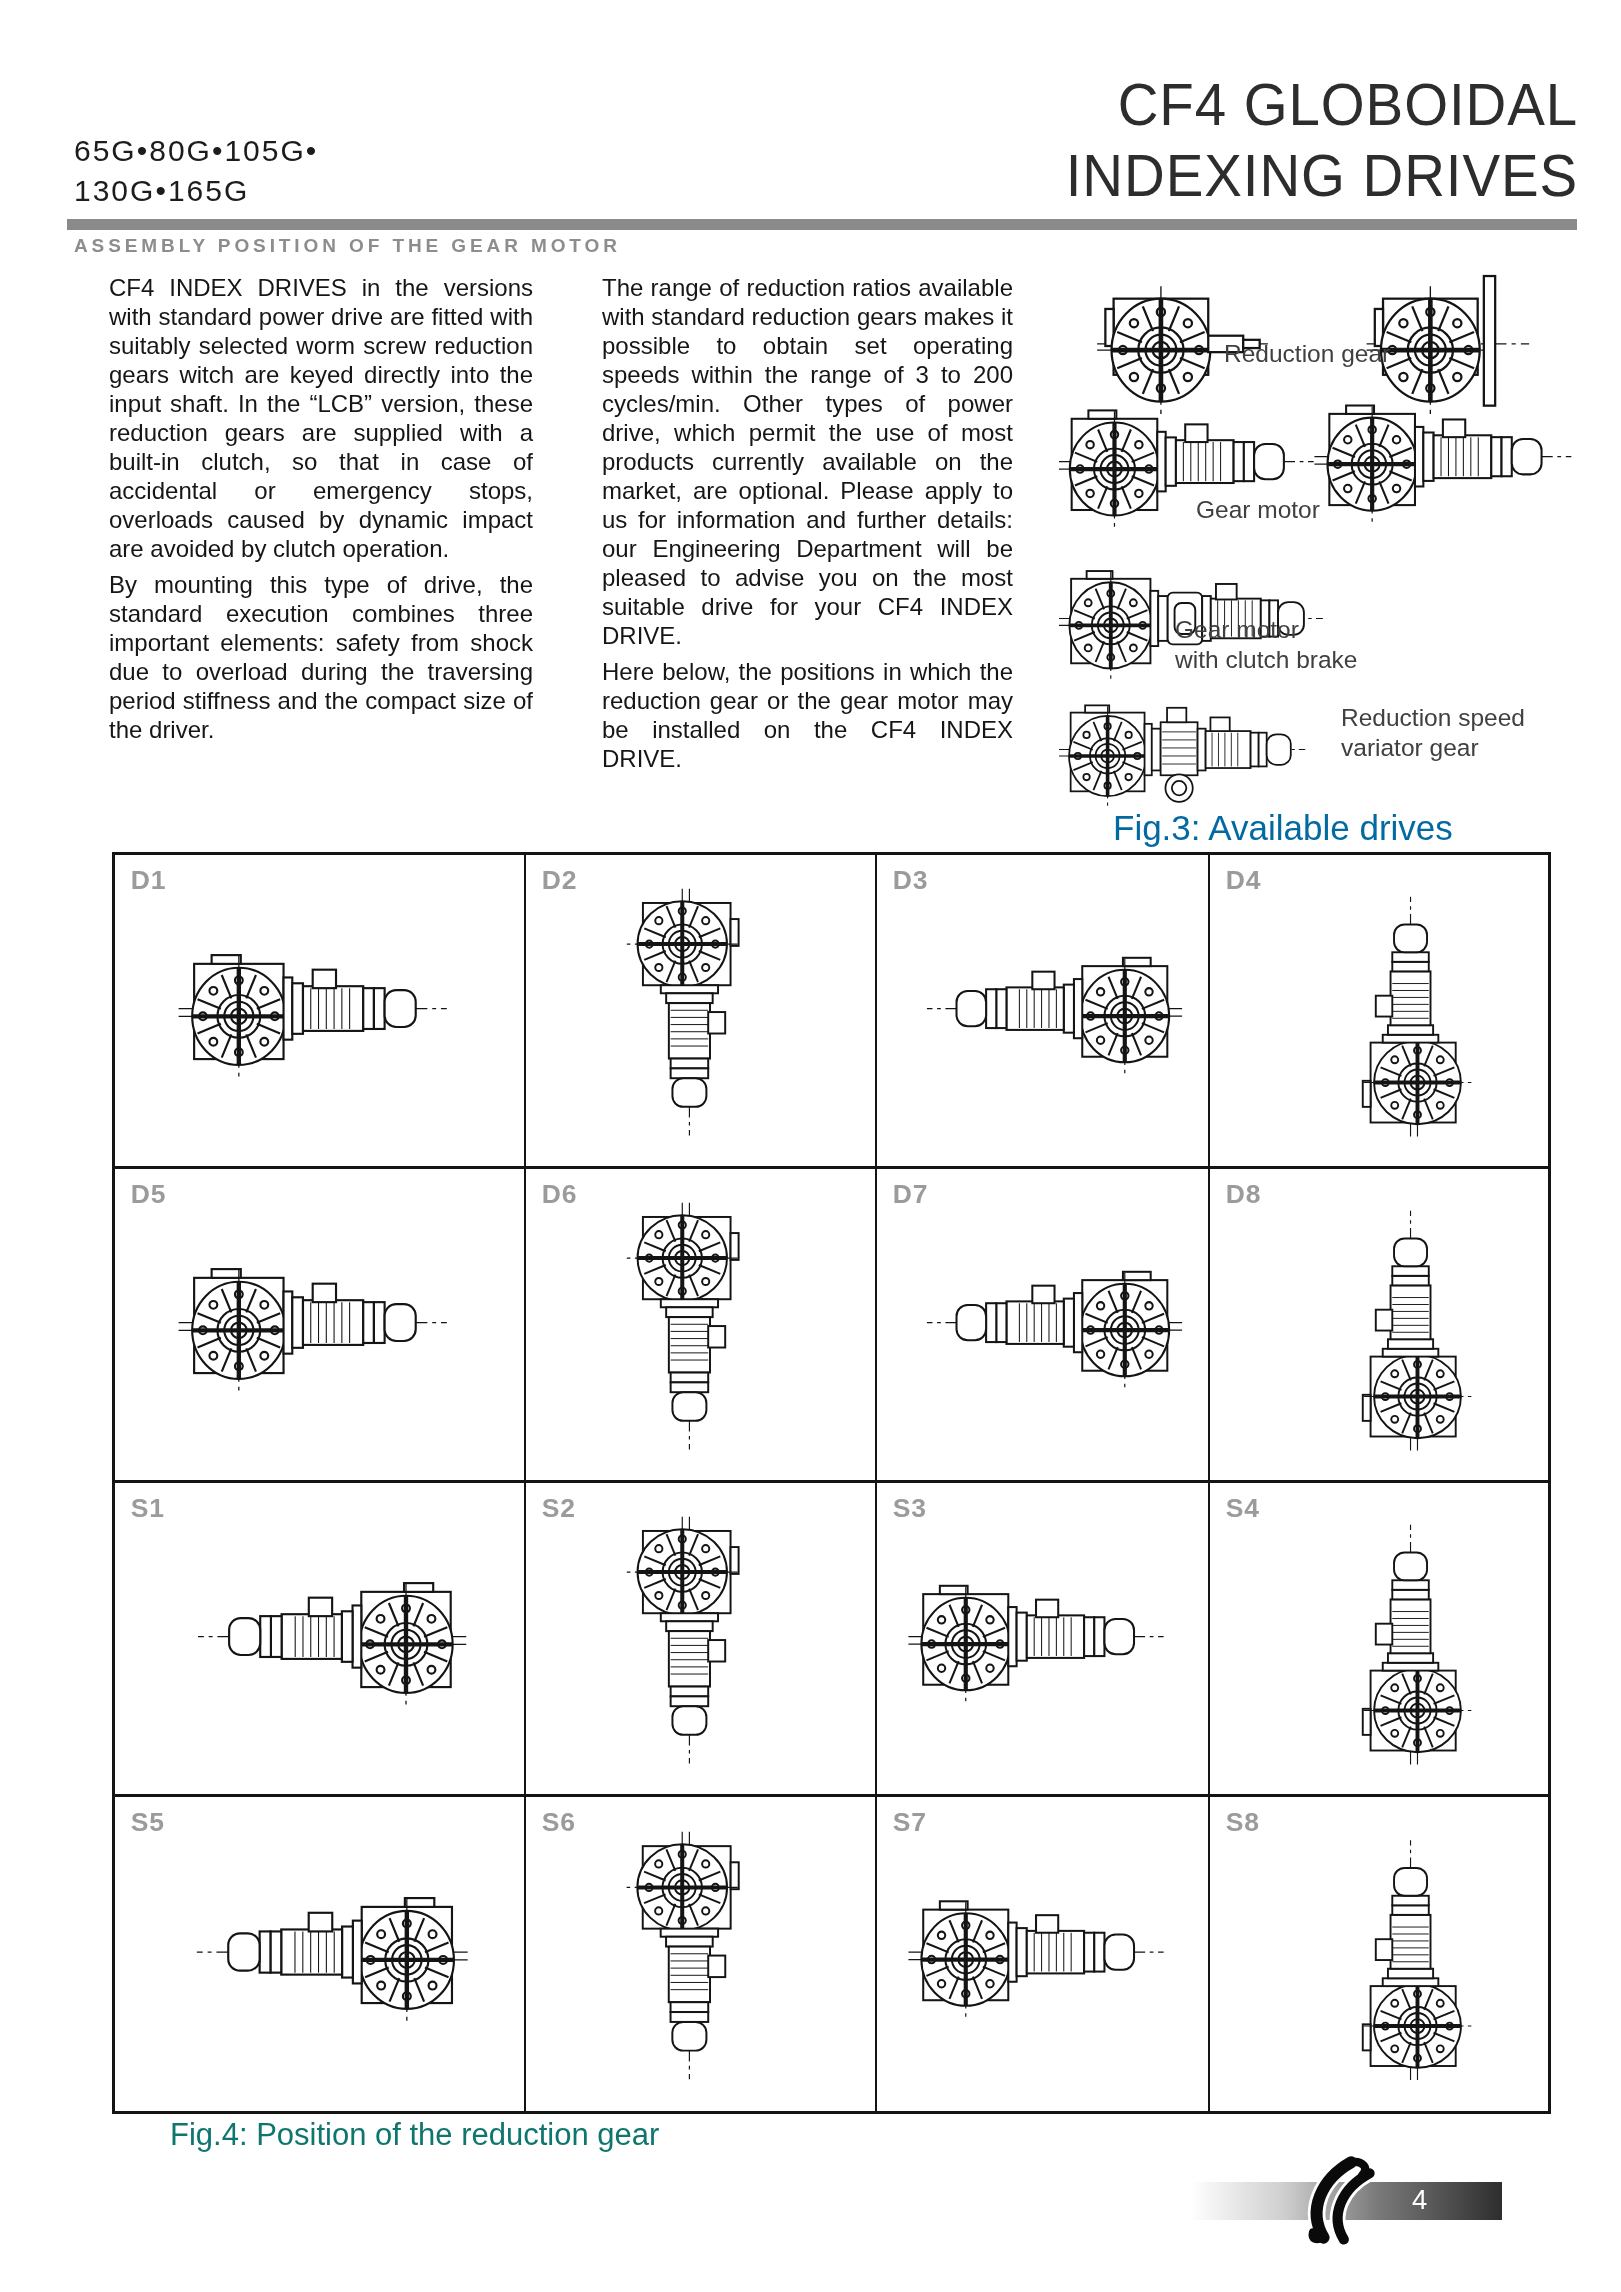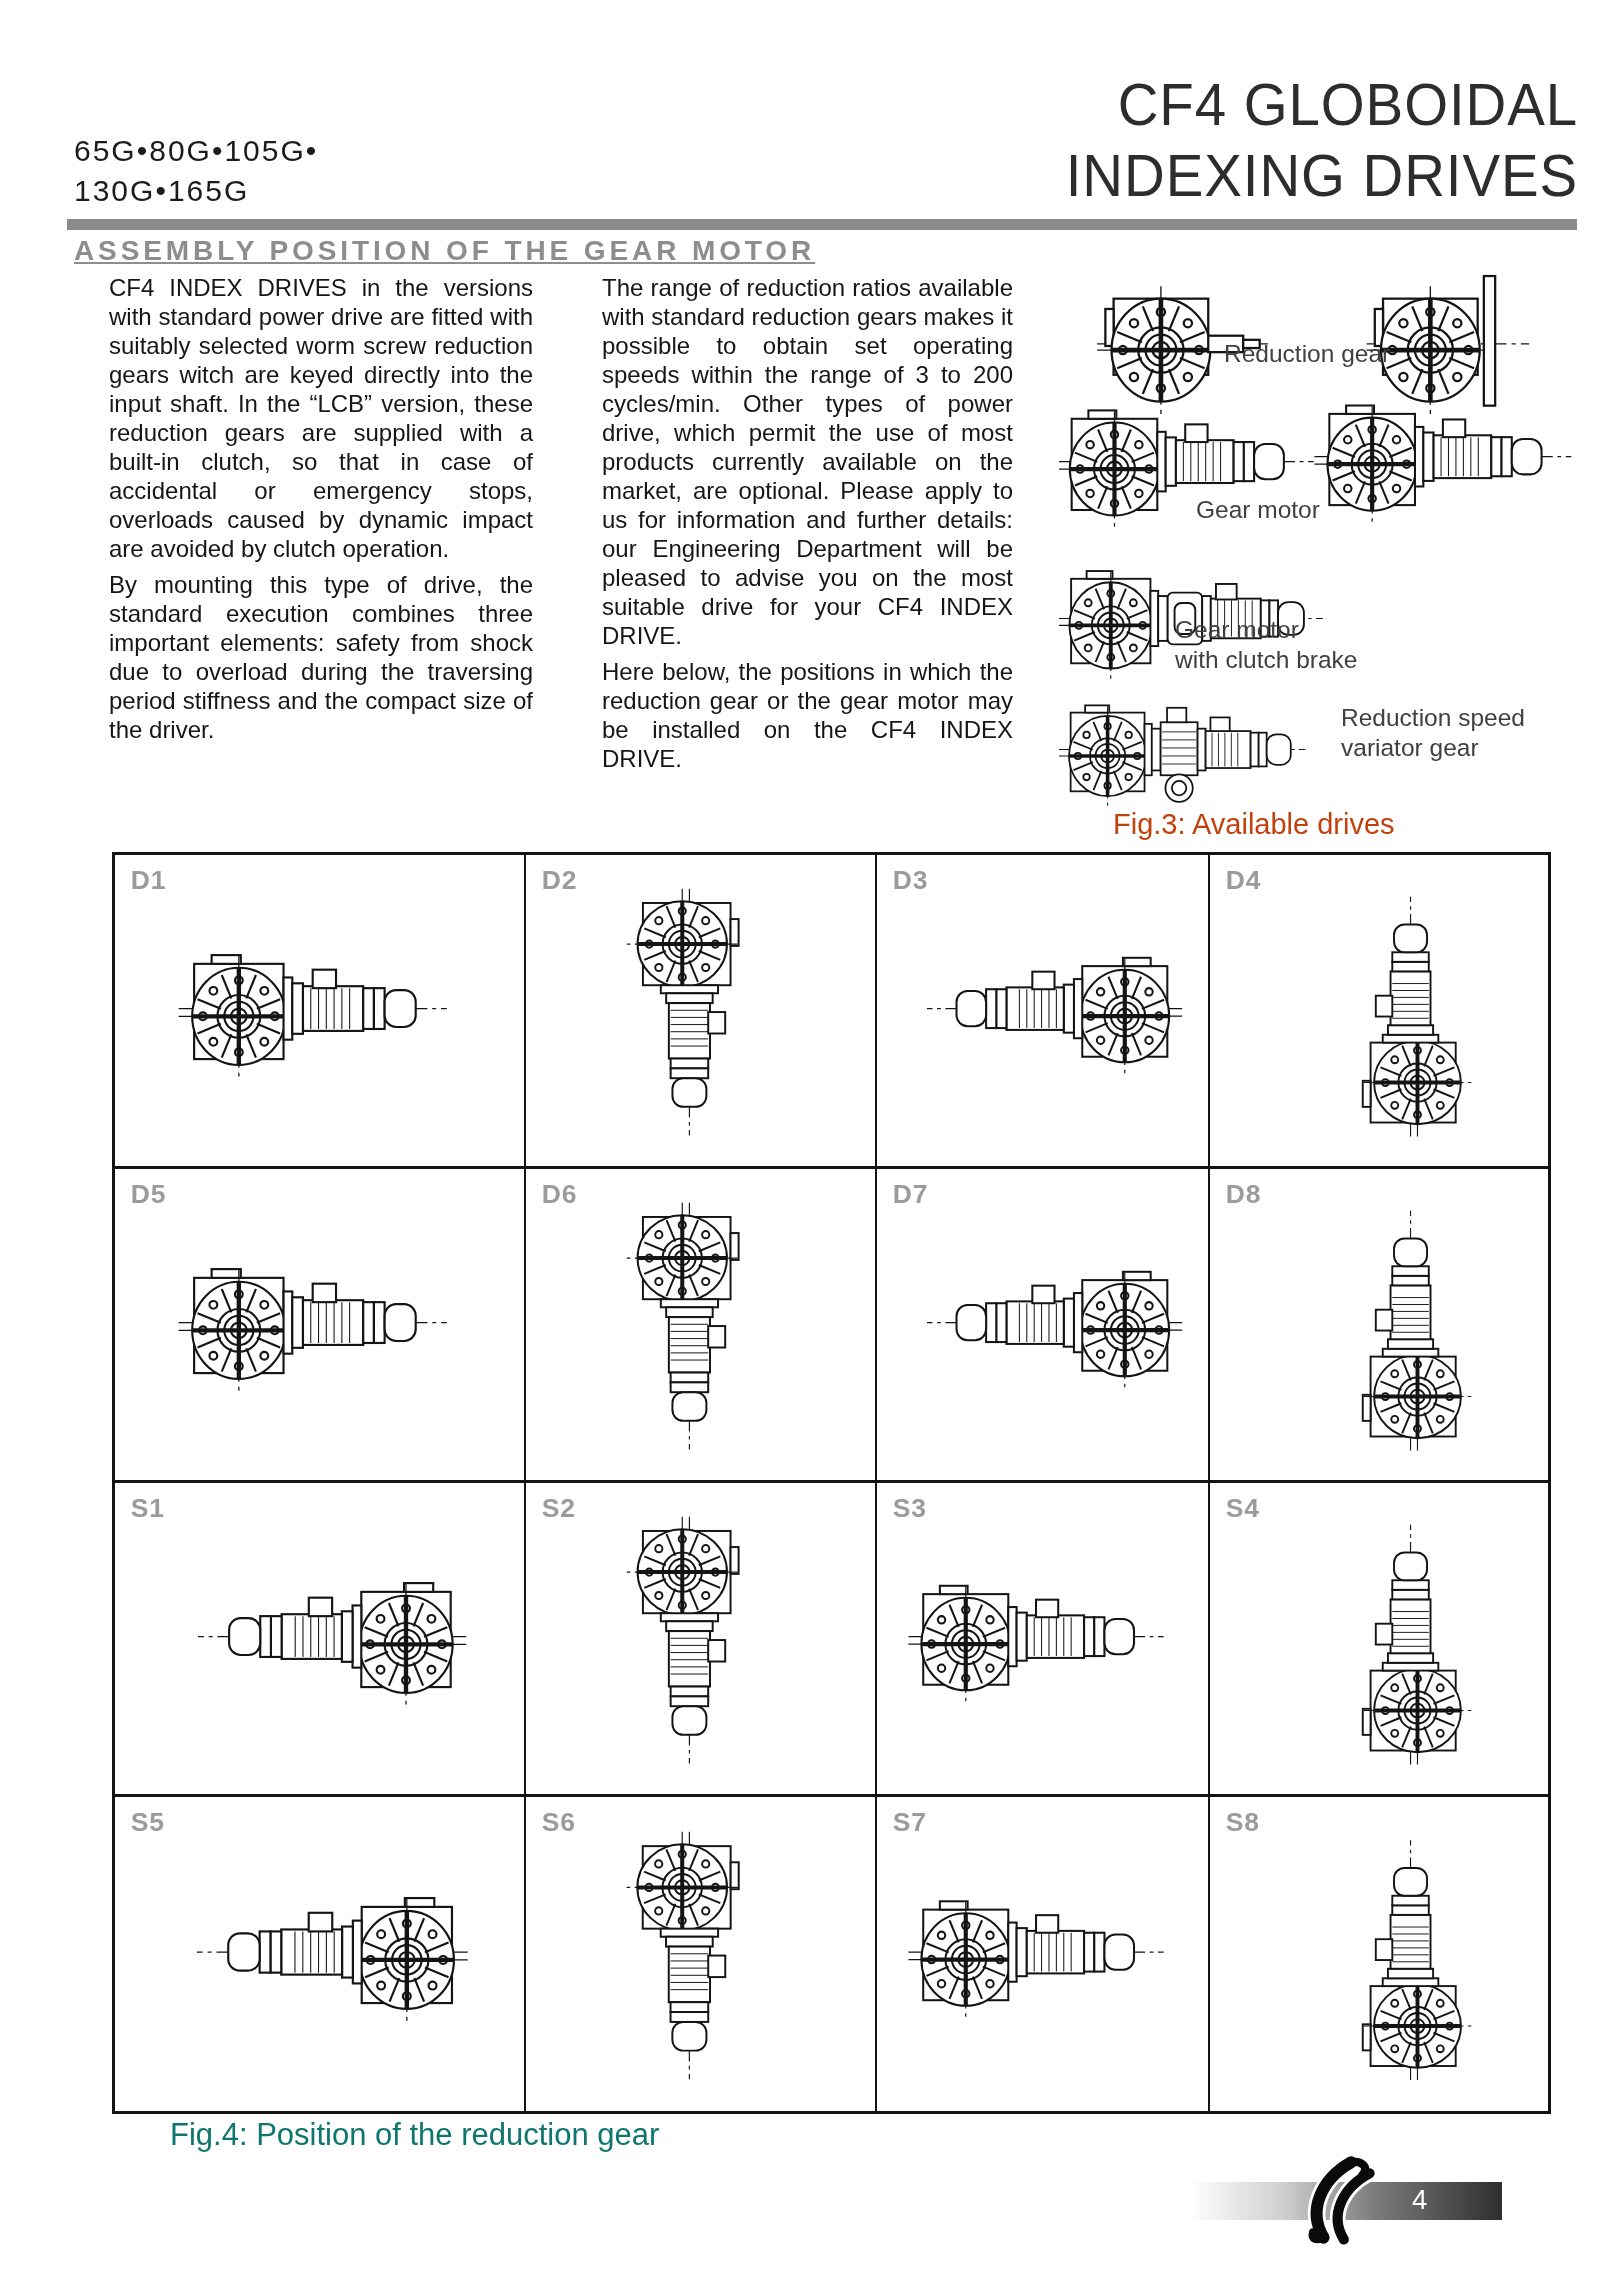--- a/index.html
+++ b/index.html
@@ -5,34 +5,34 @@
   html,body{margin:0;padding:0;background:#ffffff;}
   .page{position:relative;width:1621px;height:2293px;background:#fff;overflow:hidden;
         font-family:"Liberation Sans", sans-serif;color:#161616;border-radius:8px;}
 
   
   .models{position:absolute;left:74px;top:131px;font-size:30px;line-height:40px;
           letter-spacing:2px;color:#1c1c1c;font-weight:400;}
   .title{position:absolute;right:43px;top:69px;text-align:right;font-size:60px;line-height:71px;
          letter-spacing:1px;color:#2d2d2d;font-weight:400;transform:scaleX(.94);transform-origin:100% 0;}
   .rule{position:absolute;left:67px;top:219px;width:1510px;height:10.8px;background:#8a8a8a;}
-  .sec-head{position:absolute;left:74px;top:235px;font-size:28px;font-weight:bold;
-            letter-spacing:3.9px;color:#8d8d8d;white-space:nowrap;text-decoration:underline;}
+  .sec-head{position:absolute;left:74px;top:235px;font-size:19px;font-weight:bold;
+            letter-spacing:3.9px;color:#8d8d8d;white-space:nowrap;}
 
   
   .col{position:absolute;top:266px;text-align:justify;font-size:24px;line-height:29px;color:#161616;}
   .col p{margin:7px;}
   .col1{left:102px;width:438px;}
   .col2{left:595px;width:425px;}
 
   
   .fig3{position:absolute;left:1059px;top:176px;width:564px;height:678px;}
   .fig3 svg.art{position:absolute;left:0;top:0;width:564px;height:678px;}
   .fig3 .lbl{position:absolute;font-size:24.5px;line-height:30px;color:#404040;white-space:nowrap;}
-  .fig3-caption{position:absolute;left:54px;top:632px;font-size:29px;color:#c2410c;white-space:nowrap;}
+  .fig3-caption{position:absolute;left:54px;top:632px;font-size:35px;color:#0369a1;white-space:nowrap;}
 
   
   .grid{position:absolute;left:112px;top:852px;width:1439px;height:1262px;box-sizing:border-box;
         border:3.9px solid #141414;display:grid;grid-template-columns:411px 351px 333px 1fr;
         grid-auto-rows:1fr;background:#fff;}
   .cell{position:relative;box-sizing:border-box;padding-left:9px;}
   .cell:not(:nth-child(4n)){border-right:2.5px solid #141414;}
   .cell:nth-child(-n+12){border-bottom:3.4px solid #141414;}
   .cell-label{position:absolute;left:15.7px;top:9.8px;font-size:26.5px;font-weight:bold;
               letter-spacing:1px;color:#9b9b9b;}

